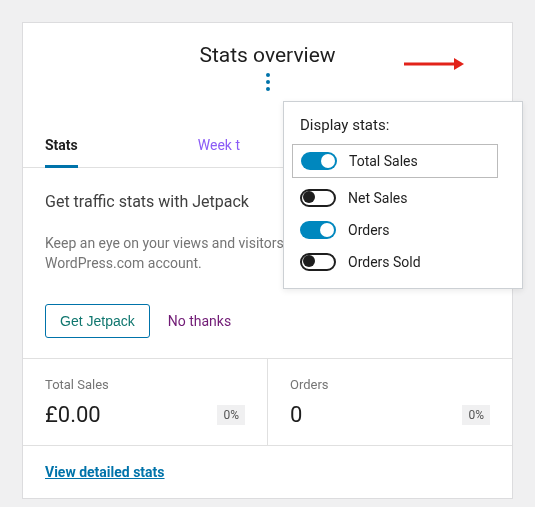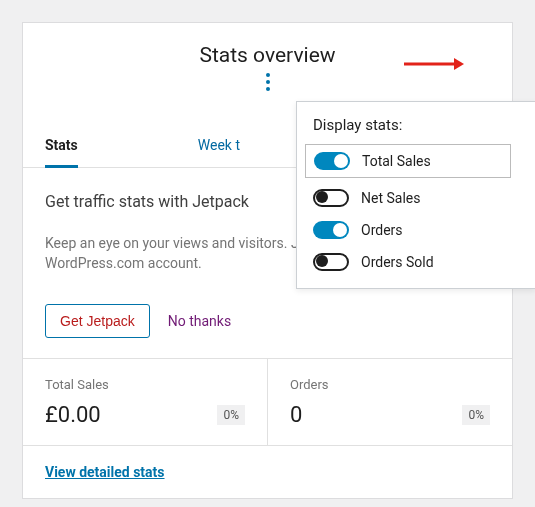--- a/index.html
+++ b/index.html
@@ -51,21 +51,21 @@
     .tabs {
       display: flex;
       border-bottom: 1px solid #e0e0e0;
       padding: 0 22px;
       margin-top: 18px;
     }
     .tab {
       padding: 10px 0 12px 0;
       margin-right: 120px;
       font-size: 14px;
-      color: #0369a1;
+      color: #8b5cf6;
       cursor: pointer;
     }
     .tab.active {
       font-weight: 700;
       color: #1e1e1e;
       border-bottom: 3px solid #0073aa;
       margin-bottom: -1px;
     }
     .body {
       padding: 24px 22px 18px 22px;
@@ -82,21 +82,21 @@
       line-height: 1.45;
     }
     .actions {
       padding: 12px 22px 20px 22px;
       display: flex;
       align-items: center;
       gap: 18px;
     }
     .btn {
       border: 1px solid #0073aa;
-      color: #b91c1c;
+      color: #0f766e;
       background: #fff;
       padding: 8px 14px;
       font-size: 14px;
       border-radius: 3px;
       cursor: pointer;
     }
     .link {
       color: #701a75;
       font-size: 14px;
       cursor: pointer;
@@ -138,21 +138,21 @@
       text-decoration: underline;
       font-size: 14px;
       cursor: pointer;
       font-weight: bold;
     }
 
     
     .popover {
       position: absolute;
       top: 78px;
-      left: 273px;
+      left: 260px;
       width: 240px;
       background: #fff;
       border: 1px solid #ccd0d4;
       box-shadow: 0 2px 6px rgba(0,0,0,0.08);
       padding: 14px 16px 10px 0;
       z-index: 10;
     }
     .popover-title {
       font-size: 15px;
       padding: 0 16px 10px 16px;

